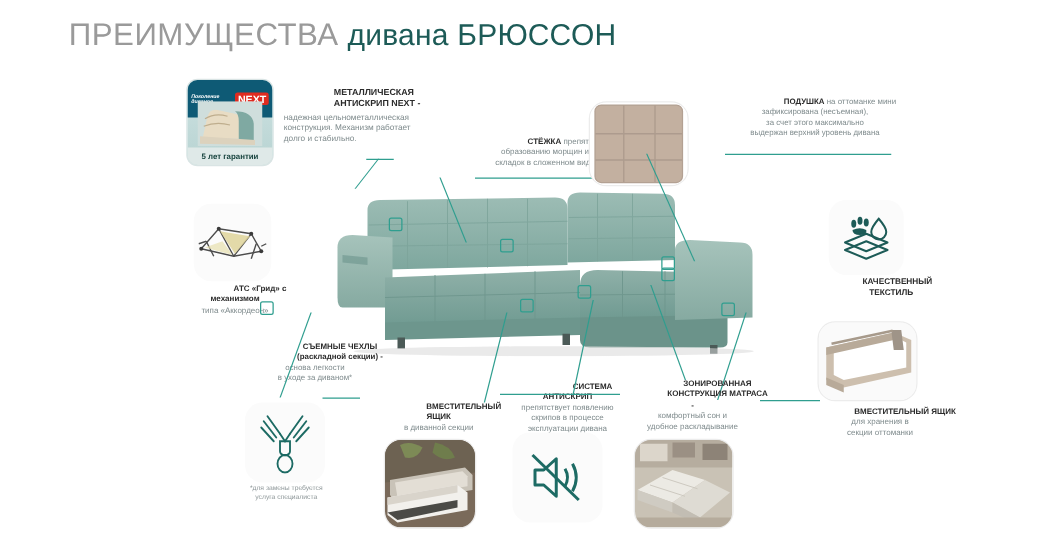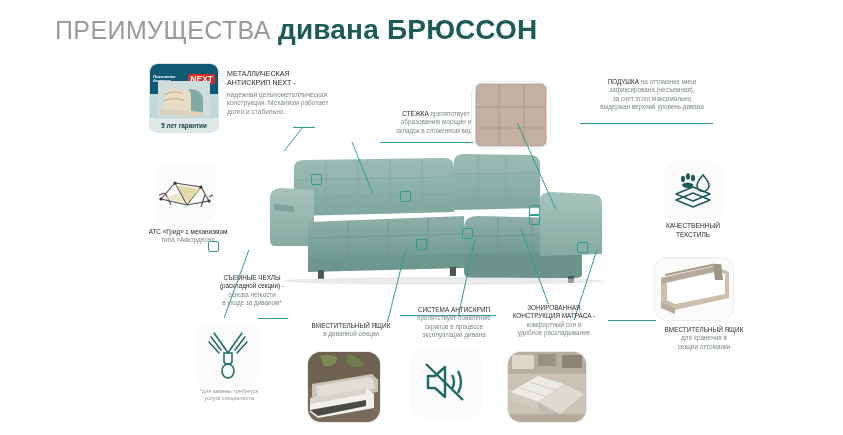--- a/index.html
+++ b/index.html
@@ -15,27 +15,27 @@
   .abs { position: absolute; }
 
   
   #title { top: 14px; left: 55px; white-space: nowrap; }
   #title .t1 {
     font-size: 25px; color: #9a9a9a; letter-spacing: .4px;
     font-weight: 400;
     text-align: center;
   }
   #title .t2 {
-    font-size: 28px; color: #1d5b57; letter-spacing: .2px;
-    font-weight: 700; margin-left: 7px;
+    font-size: 24px; color: #1d5b57; letter-spacing: .2px;
+    font-weight: 400; margin-left: 7px;
   }
 
   
   .callout { position: absolute; line-height: 1.32; color: #7e8a8c; }
-  .callout b { color: #2b2b2b; font-weight: normal; }
+  .callout b { color: #2b2b2b; font-weight: bold; margin-left: 40px; }
   .c-left   { text-align: left; }
   .c-center { text-align: center; }
 
   
   .ln { position: absolute; background: #2f9e8f; }
   .ln.h { height: 1px; }
   .diag { position: absolute; }
   .diag i {
     display:block; width:100%; height:100%;
     border-left: 1px solid #2f9e8f;

